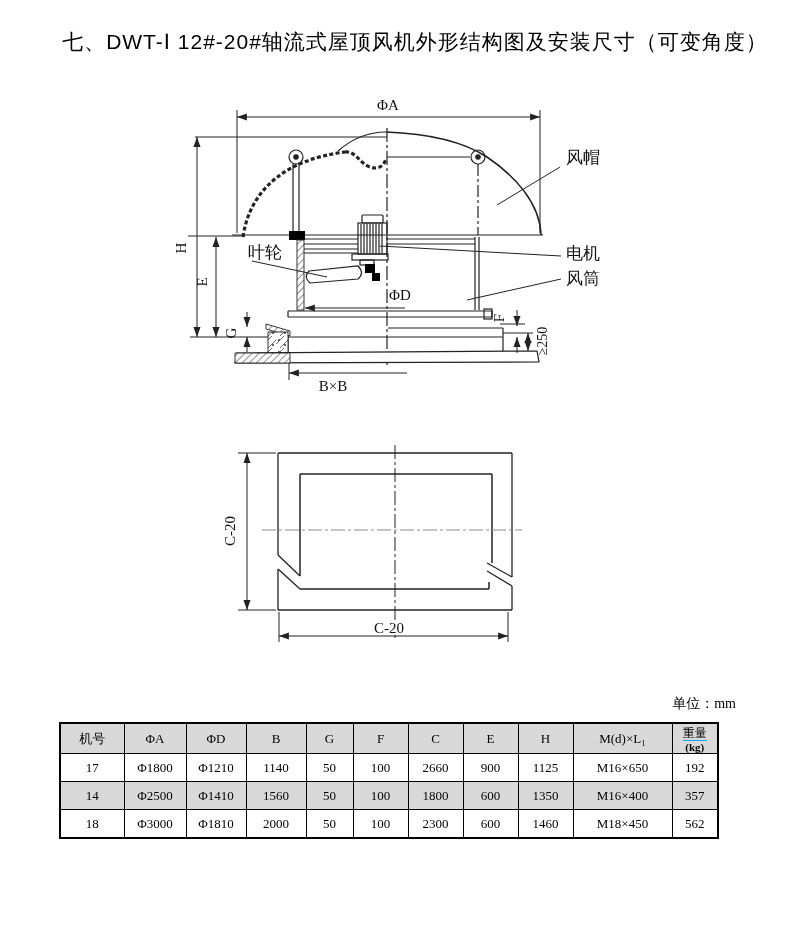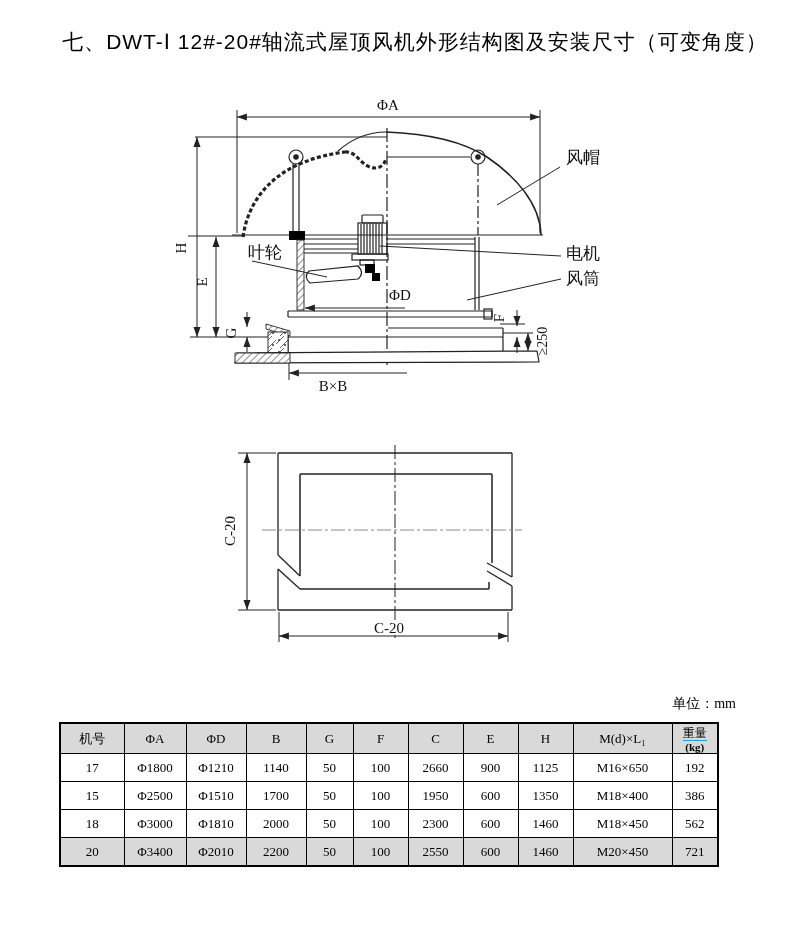--- a/index.html
+++ b/index.html
@@ -251,53 +251,40 @@
       <td>Φ1210</td>
       <td>1140</td>
       <td>50</td>
       <td>100</td>
       <td>2660</td>
       <td>900</td>
       <td>1125</td>
       <td>M16×650</td>
       <td>192</td>
     </tr>
-    <tr>
-      <td>15</td>
+    <tr class="gray">
+      <td>14</td>
       <td>Φ2500</td>
-      <td>Φ1510</td>
-      <td>1700</td>
+      <td>Φ1410</td>
+      <td>1560</td>
       <td>50</td>
       <td>100</td>
-      <td>1950</td>
+      <td>1800</td>
       <td>600</td>
       <td>1350</td>
-      <td>M18×400</td>
-      <td>386</td>
+      <td>M16×400</td>
+      <td>357</td>
     </tr>
     <tr>
       <td>18</td>
       <td>Φ3000</td>
       <td>Φ1810</td>
       <td>2000</td>
       <td>50</td>
       <td>100</td>
       <td>2300</td>
       <td>600</td>
       <td>1460</td>
       <td>M18×450</td>
       <td>562</td>
     </tr>
-    <tr class="gray">
-      <td>20</td>
-      <td>Φ3400</td>
-      <td>Φ2010</td>
-      <td>2200</td>
-      <td>50</td>
-      <td>100</td>
-      <td>2550</td>
-      <td>600</td>
-      <td>1460</td>
-      <td>M20×450</td>
-      <td>721</td>
-    </tr>
   </tbody>
 </table>
 
 </body></html>

